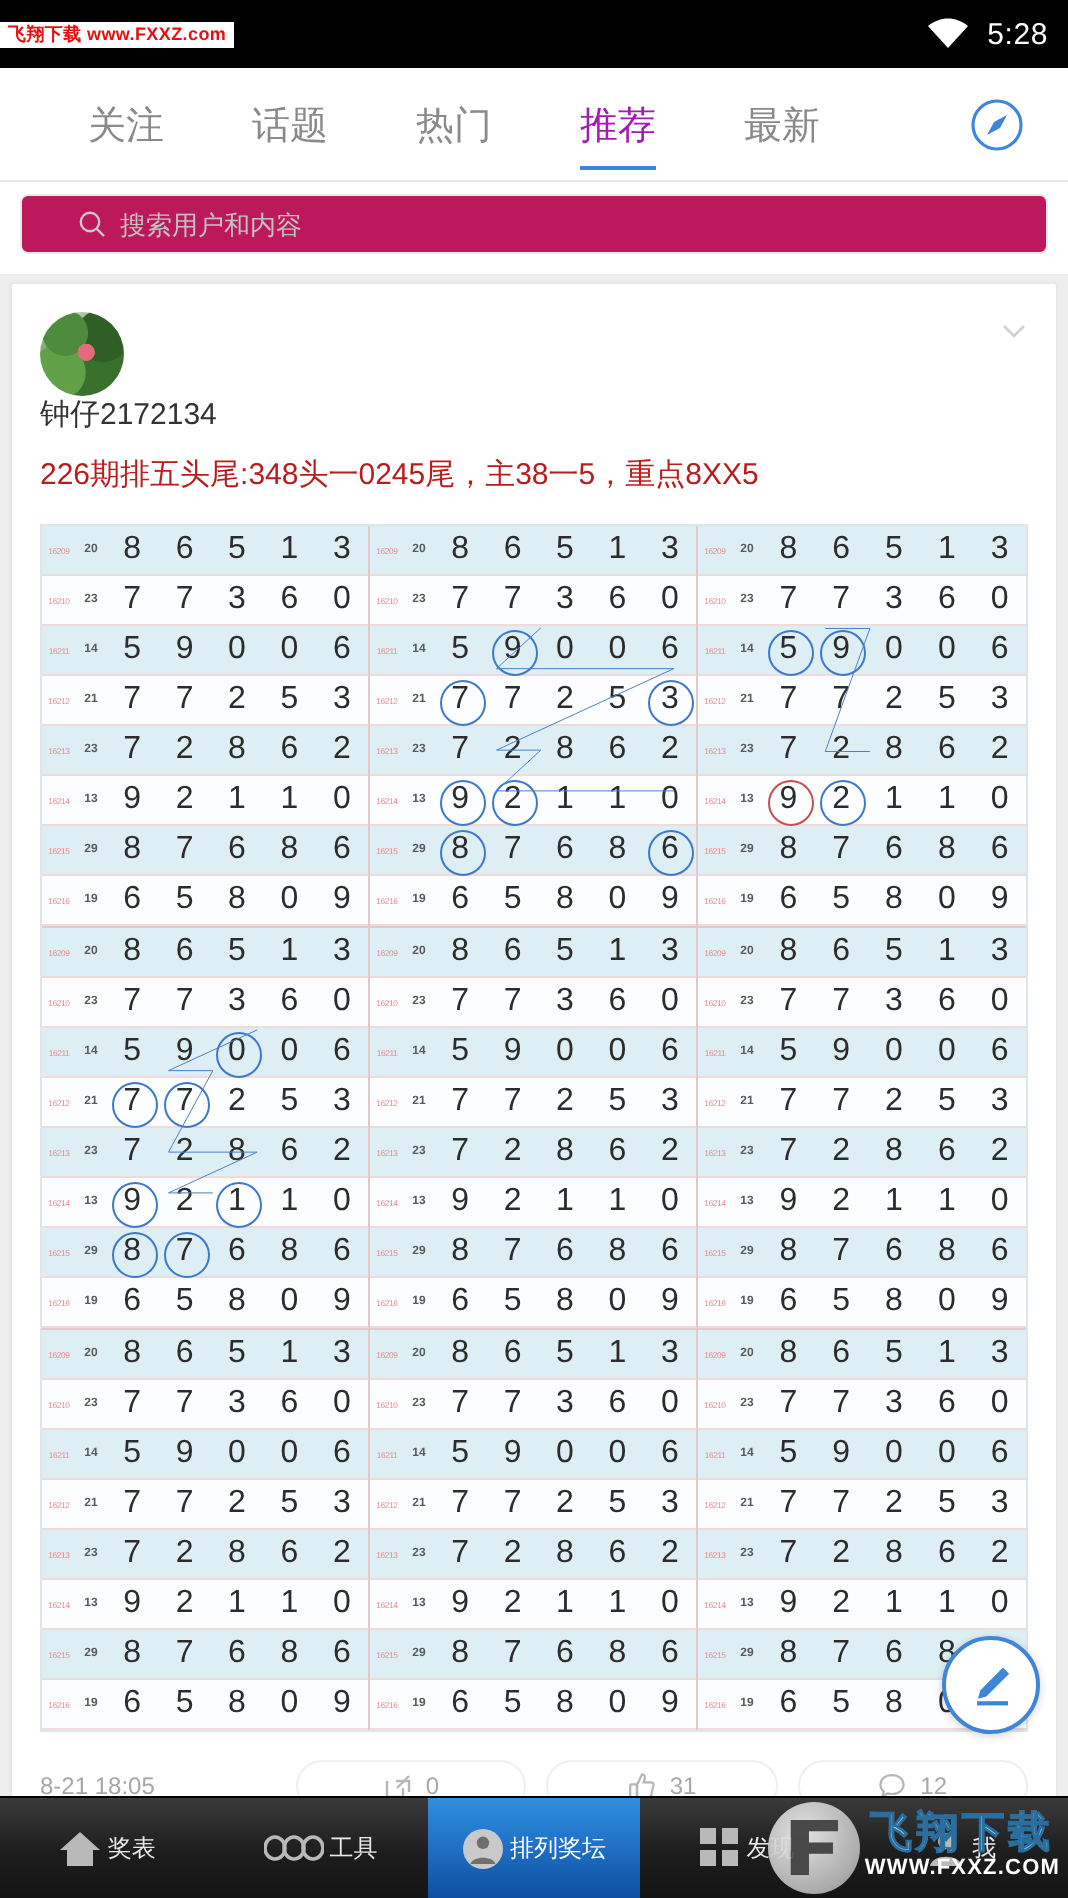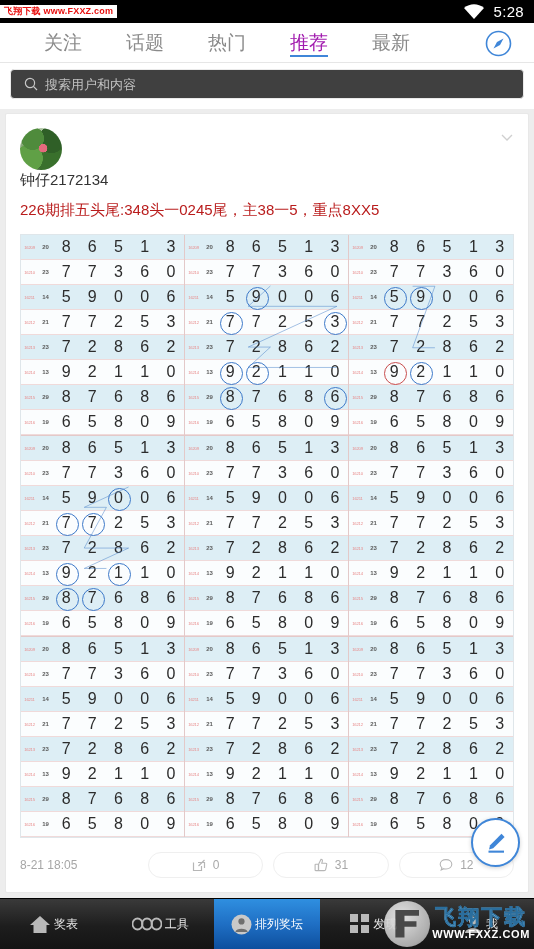--- a/index.html
+++ b/index.html
@@ -6,37 +6,37 @@
   html, body {
     width: 534px; height: 949px;
     font-family: "Liberation Sans", "DejaVu Sans", sans-serif;
     background: #ededed;
     overflow: hidden;
   }
   .phone { position: relative; width: 534px; height: 949px; background: #ededed; }
 
   
   .statusbar {
-    height: 23px; background: #000; color: #fff;
+    height: 34px; background: #000; color: #fff;
     display: flex; align-items: center; justify-content: space-between;
     padding: 0 10px 0 0; position: relative;
   }
   .wm-top {
     background: #fff; color: #e8100f; font-size: 9px; font-weight: bold;
     padding: 1px 4px; line-height: 11px; letter-spacing: .2px;
     white-space: nowrap;
   }
   .wm-top .wm-cn { color: #e8100f; }
   .status-right { display: flex; align-items: center; gap: 9px; }
   .wifi-ico { display: block; }
   .clock { font-size: 15px; letter-spacing: .3px; }
 
   
   .tabbar {
-    height: 40px; background: #fff; display: flex; align-items: stretch;
+    height: 57px; background: #fff; display: flex; align-items: stretch;
     padding: 0 16px 0 22px; position: relative;
   }
   .tabbar::after {
     content: ""; position: absolute; left: 0; right: 0; bottom: 0;
     height: 1px; background: #e6e6e6;
   }
   .tab {
     flex: 0 0 auto; display: flex; align-items: center; justify-content: center;
     font-size: 19px; color: #8a8a8a; position: relative;
     padding: 0 22px;
@@ -45,22 +45,22 @@
   .tab.active::after {
     content: ""; position: absolute; bottom: 6px; left: 50%;
     transform: translateX(-50%); width: 38px; height: 2px; background: #3f86d8;
   }
   .tabbar .spacer { flex: 1 1 auto; }
   .compass-btn { display: flex; align-items: center; justify-content: center; width: 40px; }
 
   
   .searchwrap { background: #fff; padding: 6px 10px 10px 10px; }
   .searchbox {
-    height: 30px; border: 1px solid #eaeaea; border-radius: 4px; background: #404040;
-    display: flex; align-items: center; gap: 7px; padding: 0 13px;
+    height: 30px; border: 1px solid #eaeaea; border-radius: 4px; background: #be185d;
+    display: flex; align-items: center; gap: 7px; padding: 0 28px;
   }
   .searchbox input {
     border: 0; outline: 0; font-size: 13px; color: #b9b9b9; flex: 1;
     font-family: inherit; background: transparent;
   }
   .searchbox input::placeholder { color: #c2c2c2; }
 
   
   .feed { height: 839px; overflow: hidden; background: #ededed; padding-top: 4px; }
   .card { background: #fff; border: 1px solid #e8e8e8; margin: 0 5px 8px 5px; border-radius: 2px; }

